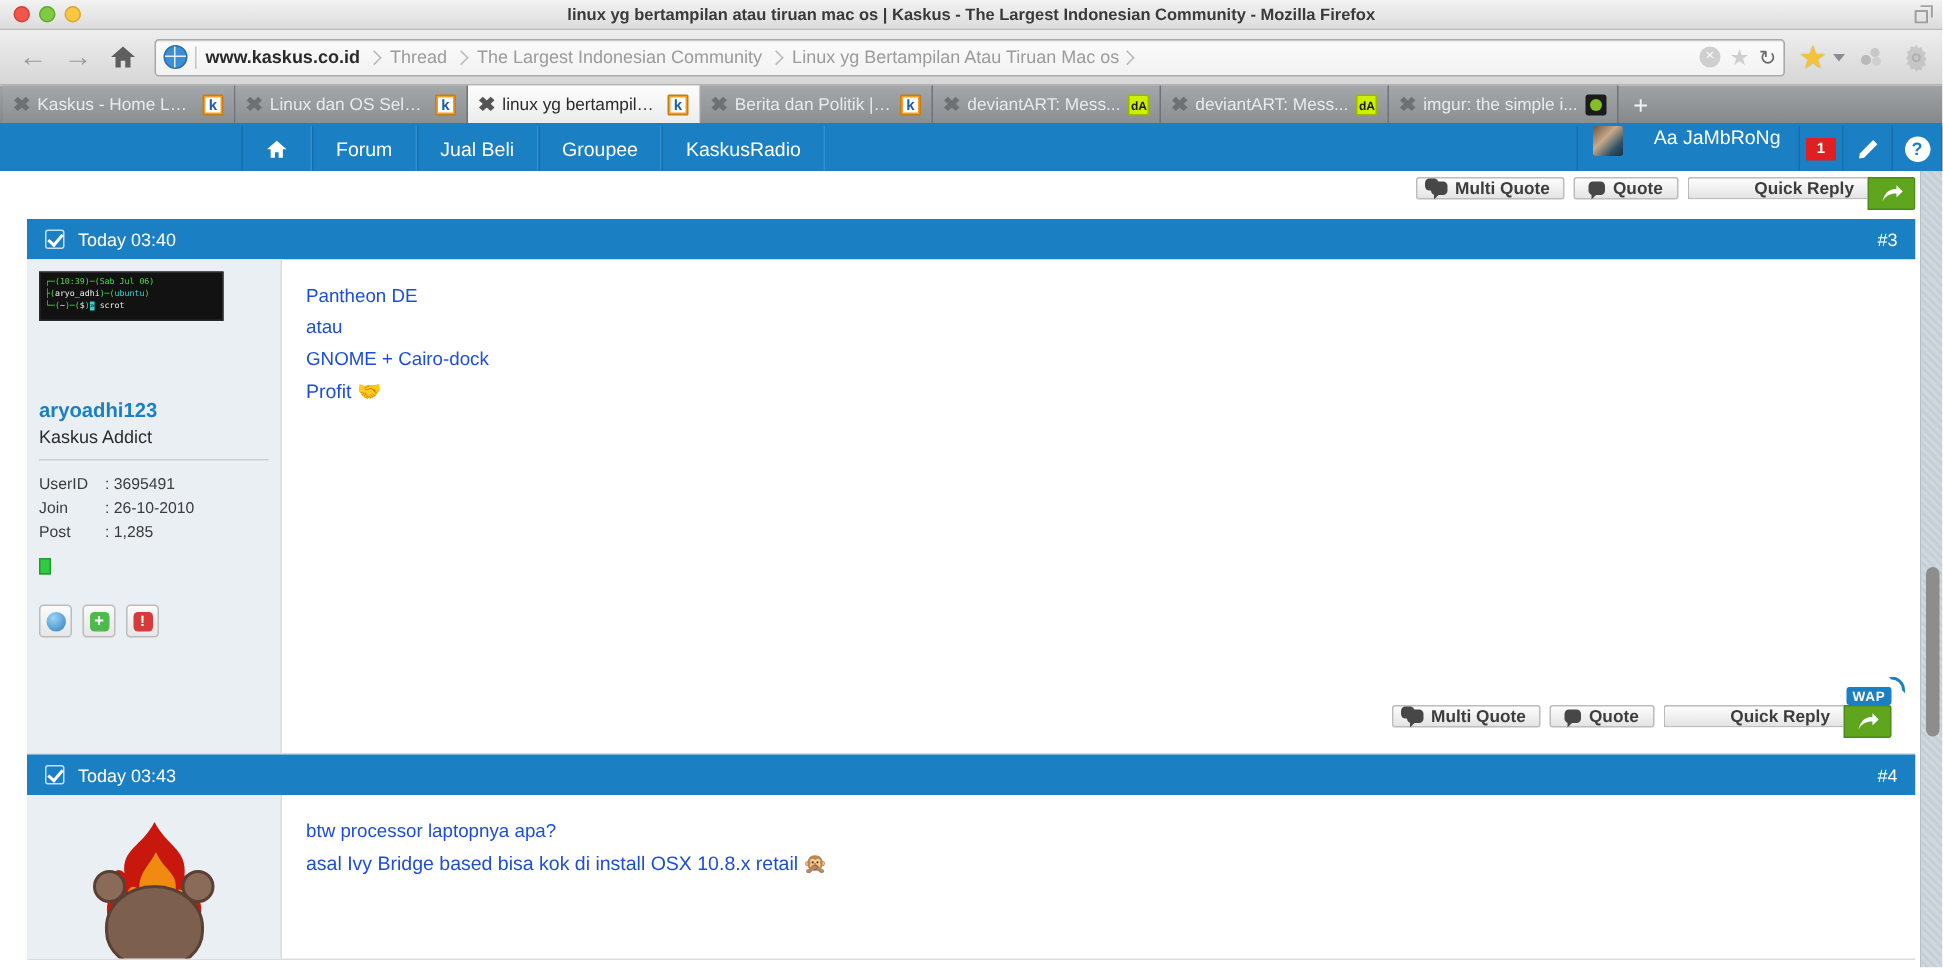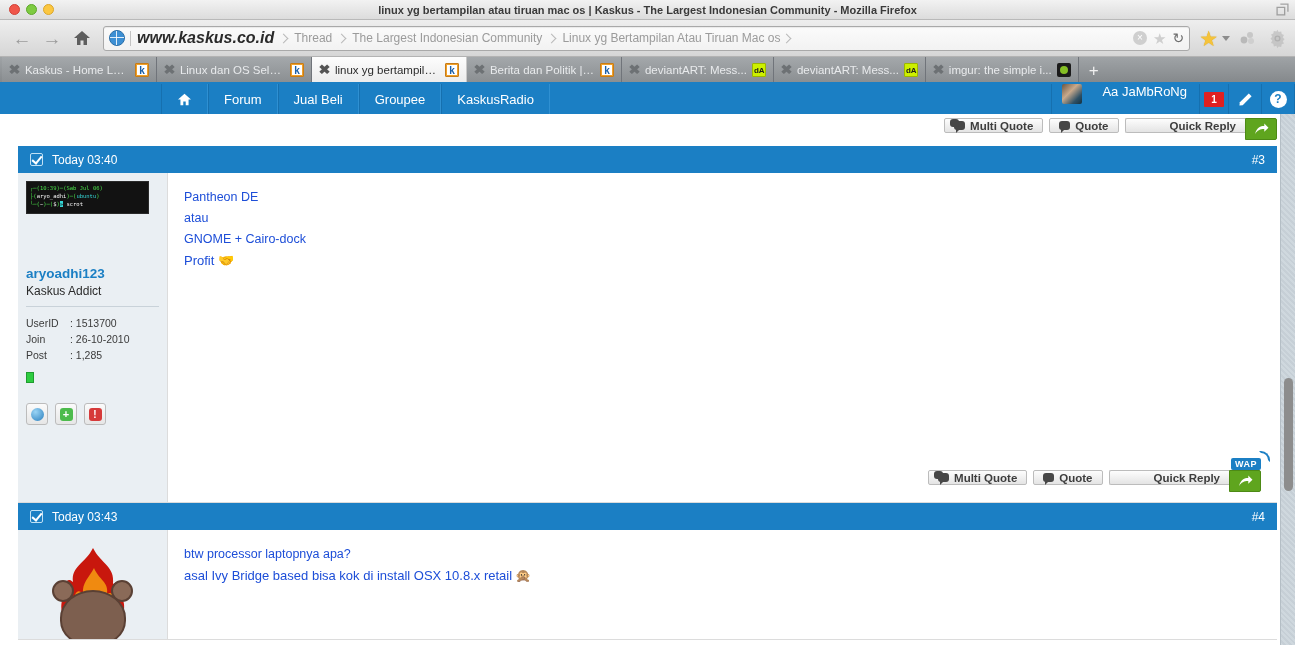--- a/index.html
+++ b/index.html
@@ -60,21 +60,21 @@
   }
   .globe:before {
     content: ""; position: absolute; left: 0; top: 6px; width: 14px; height: 1px;
     background: rgba(255,255,255,.85);
   }
   .globe:after {
     content: ""; position: absolute; left: 6px; top: 0; width: 1px; height: 14px;
     background: rgba(255,255,255,.85);
   }
   .url-sep { width: 1px; height: 15px; background: #c4c4c4; margin: 0 6px 0 2px; }
-  .url-host { font-size: 16px; color: #2a2a2a; font-weight: 600; white-space: nowrap; font-style: italic; }
+  .url-host { font-size: 12px; color: #2a2a2a; font-weight: 600; white-space: nowrap; }
   .crumb {
     font-size: 12px; color: #9b9b9b; white-space: nowrap;
     display: flex; align-items: center; padding-left: 4px;
   }
   .chev {
     display: inline-block; width: 7px; height: 7px;
     border-top: 1.5px solid #b9b9b9; border-right: 1.5px solid #b9b9b9;
     transform: rotate(45deg); margin: 0 7px 0 2px; flex: none;
   }
   .url-right { margin-left: auto; display: flex; align-items: center; padding-right: 5px; gap: 6px; }
@@ -209,21 +209,21 @@
     margin-right: 9px; position: relative; flex: none;
   }
   .chk:after {
     content:""; position:absolute; left:3px; top:0px; width:4px; height:8px;
     border-right:2px solid #fff; border-bottom:2px solid #fff; transform: rotate(40deg);
   }
   .post-no { margin-left: auto; font-size: 12px; }
 
   .postbody { display: flex; background: #fff; border-bottom: 1px solid #dcdcdc; }
   .userpane {
-    width: 150px; flex: none; background: #eaeff3; border-right: 1px solid #dcdcdc;
+    width: 170px; flex: none; background: #eaeff3; border-right: 1px solid #dcdcdc;
     padding: 8px 8px 10px 8px;
   }
   .userav-term {
     width: 123px; height: 33px; background: #121212; border: 1px solid #2a2a2a;
     font-family: "DejaVu Sans Mono", monospace; font-size: 5.5px; line-height: 8px;
     padding: 2px 3px; color: #d8d8d8; overflow: hidden; white-space: nowrap;
   }
   .t-grn { color: #4ae04a; }
   .t-cyn { color: #35d6d6; }
   .t-wht { color: #f2f2f2; }
@@ -476,21 +476,21 @@
           <div class="userav-term">
             <div><span class="t-grn">┌─(10:39)─</span><span class="t-grn">(Sab Jul 06)</span></div>
             <div><span class="t-grn">├(</span><span class="t-wht">aryo_adhi</span><span class="t-grn">)─(</span><span class="t-cyn">ubuntu</span><span class="t-grn">)</span></div>
             <div><span class="t-grn">└─(</span><span class="t-wht">~</span><span class="t-grn">)─(</span><span class="t-wht">$</span><span class="t-grn">)</span><span class="t-inv">»</span><span class="t-wht"> scrot</span></div>
           </div>
           <div class="uname">aryoadhi123</div>
           <div class="utitle">Kaskus Addict</div>
           <div class="udiv"></div>
           <div class="urow">
             <span class="k">UserID</span>
-            <span>: 1513700</span>
+            <span>: 3695491</span>
           </div>
           <div class="urow">
             <span class="k">Join</span>
             <span>: 26-10-2010</span>
           </div>
           <div class="urow">
             <span class="k">Post</span>
             <span>: 1,285</span>
           </div>
           <div class="ustatus"></div>

